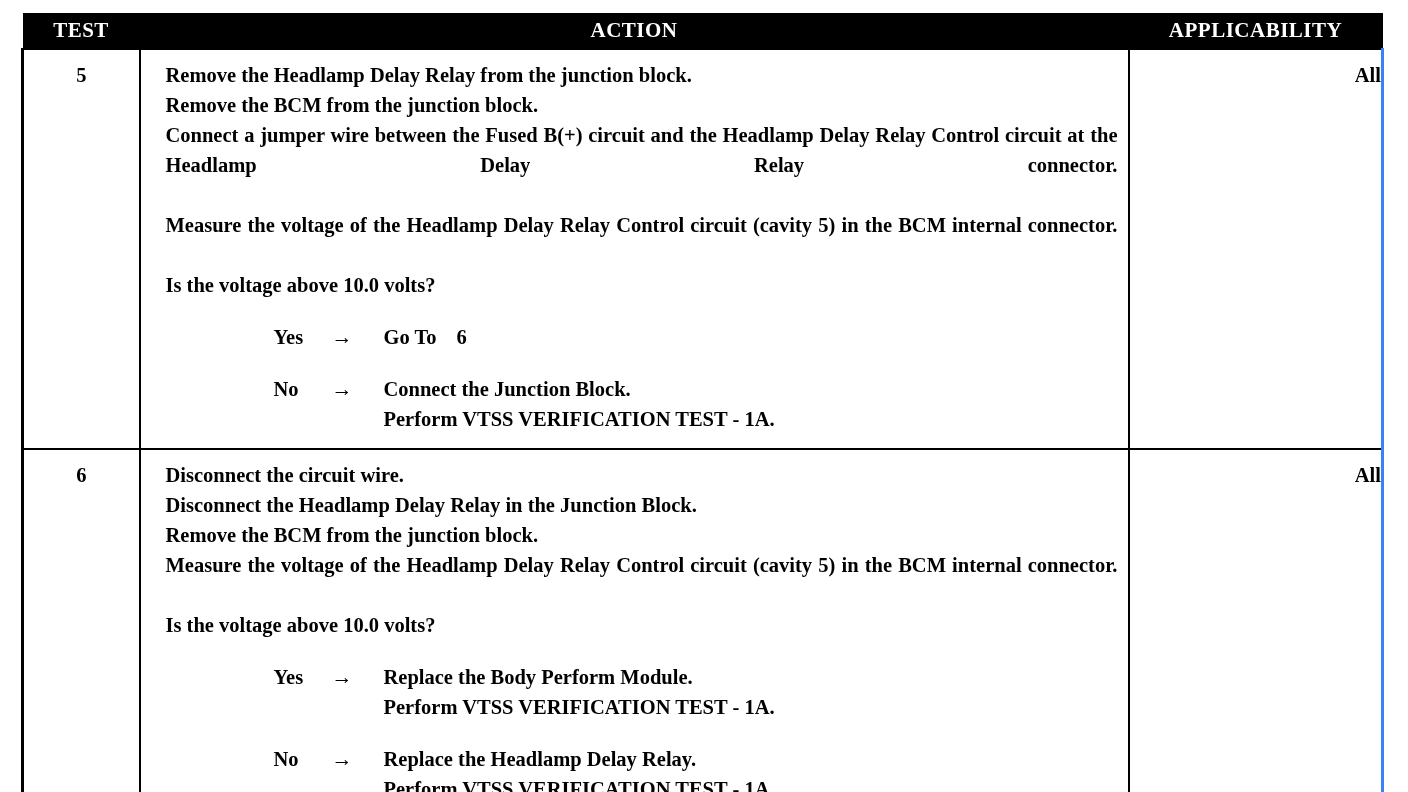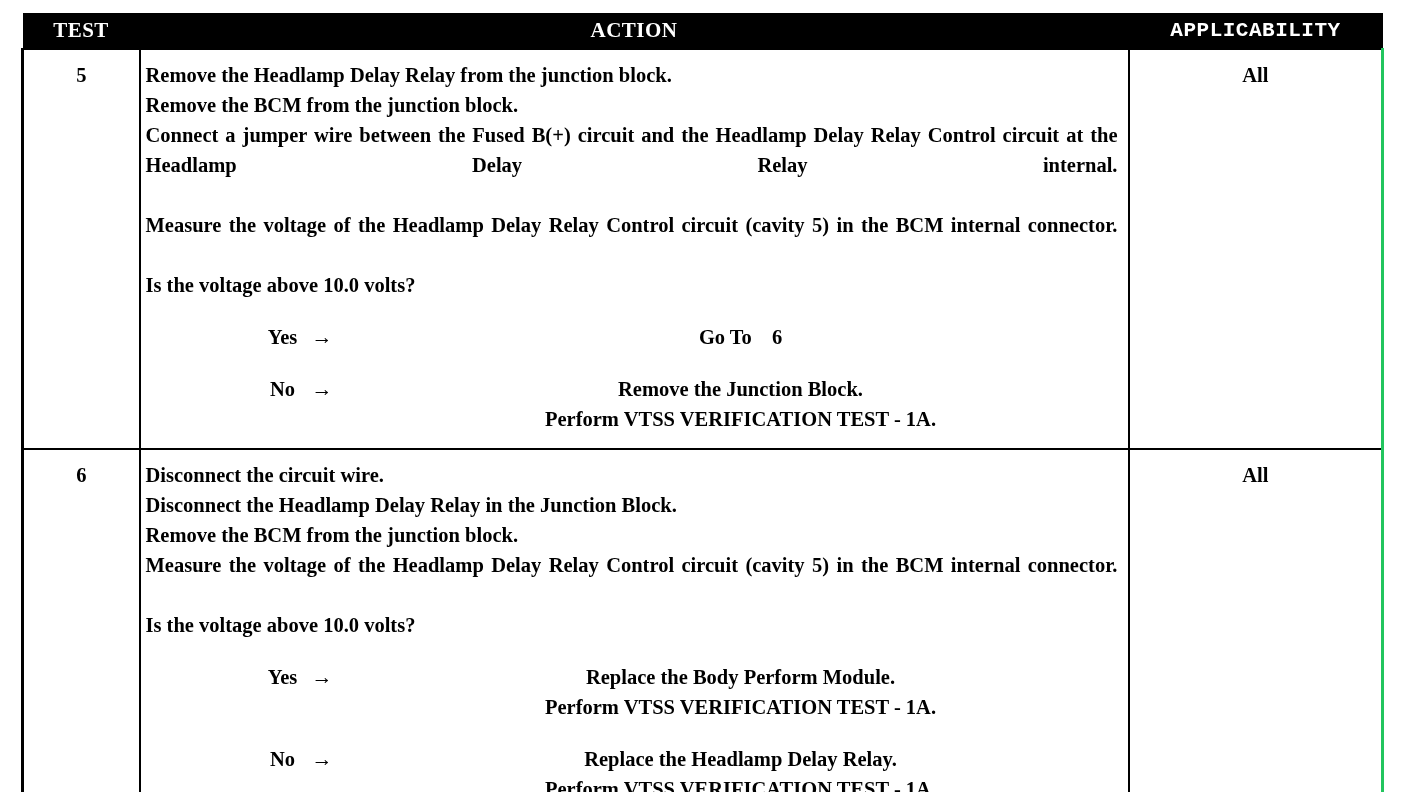--- a/index.html
+++ b/index.html
@@ -50,42 +50,42 @@
     line-height: 35px;
     font-size: 21px;
     font-weight: bold;
     letter-spacing: 0.5px;
     text-align: center;
     padding: 0;
     border: none;
   }
   .th-test   { width: 117px; }
   .th-action { width: 989px; }
-  .th-applic { width: 254px; font-family: Liberation Mono, monospace; }
+  .th-applic { width: 254px; }
 
   
   tbody td {
     border: 2px solid #000000;
     font-size: 20.5px;
     font-weight: bold;
     line-height: 30px;
   }
   tbody tr td.cell-test {
     border-left: 3px solid #000000;
     text-align: center;
     padding-top: 10px;
   }
   tbody tr td.cell-action {
-    padding: 10px 10px 14px 5px;
+    padding: 10px 10px 14px 25px;
     text-align: justify;
     text-justify: inter-word;
   }
   tbody tr td.cell-applic {
-    border-right: 3px solid #22c55e;
-    text-align: center;
+    border-right: 3px solid #3b82f6;
+    text-align: right;
     padding-top: 10px;
   }
   tbody tr:last-child td {
     border-bottom: 3px solid #000000;
   }
 
   .cell-test .num,
   .cell-applic .val {
     display: block;
     font-size: 20.5px;
@@ -116,31 +116,31 @@
     align-items: flex-start;
     margin-bottom: 22px;
   }
   .branch:last-child {
     margin-bottom: 0;
   }
   .branch-label {
     width: 58px;
     flex: 0 0 58px;
     margin-left: 108px;
-    text-align: center;
+    text-align: left;
   }
   .branch-arrow {
     width: 52px;
     flex: 0 0 52px;
     text-align: left;
     font-size: 21px;
   }
   .branch-body {
     flex: 1 1 auto;
-    text-align: center;
+    text-align: left;
   }
   .branch-body .line {
     display: block;
   }
   .goto-target {
     display: inline-block;
     margin-left: 20px;
   }
 </style>
 </head>
@@ -158,38 +158,38 @@
     </thead>
     <tbody>
 
       <tr>
         <td class="cell-test">
           <span class="num">5</span>
         </td>
         <td class="cell-action">
           <span class="stmt">Remove the Headlamp Delay Relay from the junction block.</span>
           <span class="stmt">Remove the BCM from the junction block.</span>
-          <span class="stmt justified">Connect a jumper wire between the Fused B(+) circuit and the Headlamp Delay Relay Control circuit at the Headlamp Delay Relay internal.</span>
+          <span class="stmt justified">Connect a jumper wire between the Fused B(+) circuit and the Headlamp Delay Relay Control circuit at the Headlamp Delay Relay connector.</span>
           <span class="stmt justified">Measure the voltage of the Headlamp Delay Relay Control circuit (cavity 5) in the BCM internal connector.</span>
           <span class="stmt">Is the voltage above 10.0 volts?</span>
 
           <div class="branches">
             <div class="branch">
               <span class="branch-label">Yes</span>
               <span class="branch-arrow">→</span>
               <span class="branch-body">
                 <span class="line"><span>Go To</span><span class="goto-target">6</span></span>
               </span>
             </div>
 
             <div class="branch">
               <span class="branch-label">No</span>
               <span class="branch-arrow">→</span>
               <span class="branch-body">
-                <span class="line">Remove the Junction Block.</span>
+                <span class="line">Connect the Junction Block.</span>
                 <span class="line">Perform VTSS VERIFICATION TEST - 1A.</span>
               </span>
             </div>
           </div>
         </td>
         <td class="cell-applic">
           <span class="val">All</span>
         </td>
       </tr>
 

